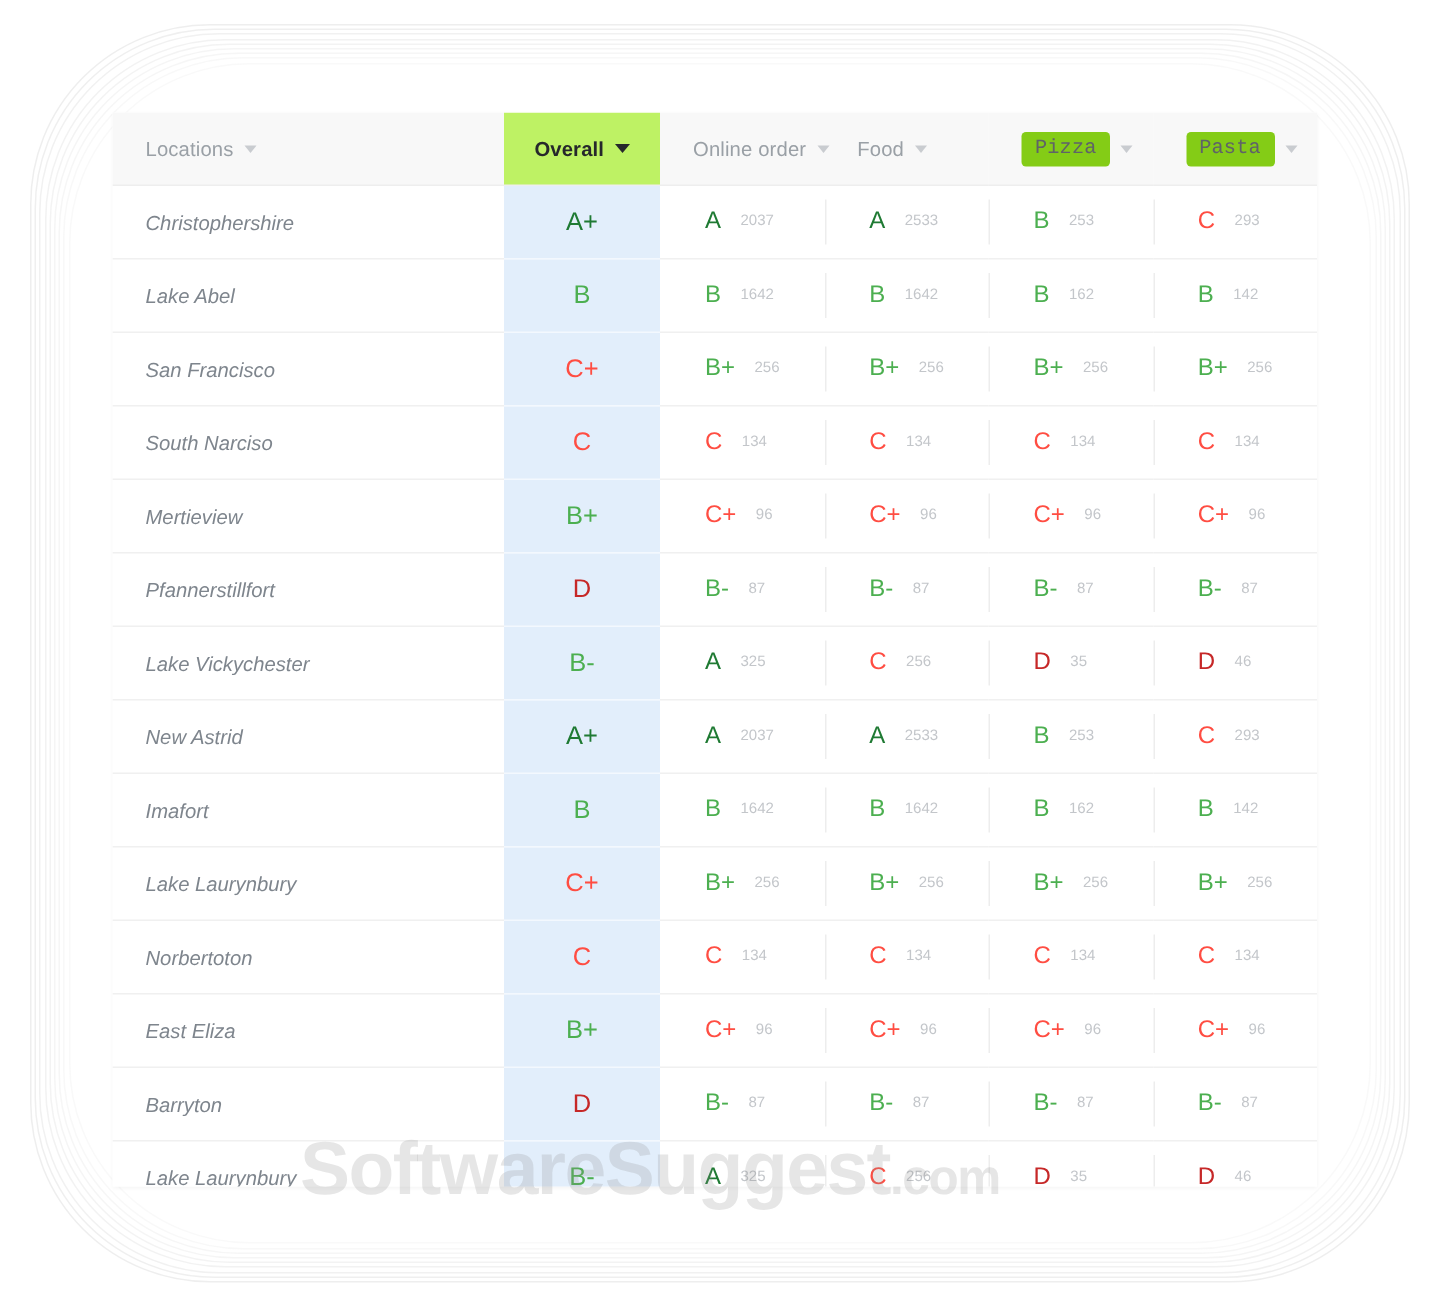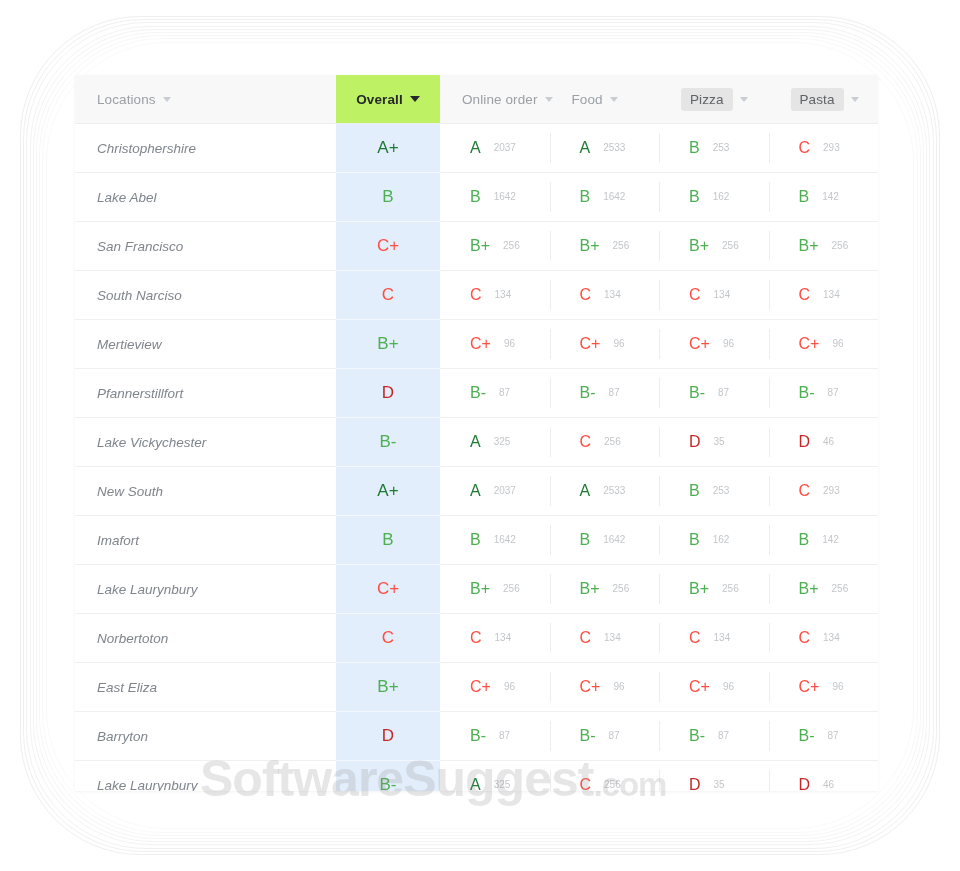--- a/index.html
+++ b/index.html
@@ -77,24 +77,25 @@
     font-size: 13.5px;
     color: #9aa0a6;
     letter-spacing: 0.1px;
     white-space: nowrap;
   }
   .th-label.active {
     color: #26282b;
     font-weight: 700;
   }
   .th-label.pill {
-    background: #e5e5e5;
+    background: #84cc16;
     color: #5f6368;
     padding: 4px 9px;
     border-radius: 3px;
+    font-family: Liberation Mono, monospace;
   }
 
   .caret {
     width: 0; height: 0;
     border-left: 4.5px solid transparent;
     border-right: 4.5px solid transparent;
     border-top: 5px solid #c9ccd0;
     flex: none;
   }
   .caret.active { border-top-color: #26282b; border-left-width: 5px; border-right-width: 5px; border-top-width: 6px; }
@@ -468,21 +469,21 @@
             </td>
             <td>
               <div class="grade-cell bordered">
                 <span class="grade-letter g-d">D</span>
                 <span class="grade-count">46</span>
               </div>
             </td>
           </tr>
           <tr>
             <td>
-              <div class="loc-name">New South</div>
+              <div class="loc-name">New Astrid</div>
             </td>
             <td class="col-overall">
               <div class="overall-cell g-a">A+</div>
             </td>
             <td>
               <div class="grade-cell">
                 <span class="grade-letter g-a">A</span>
                 <span class="grade-count">2037</span>
               </div>
             </td>

